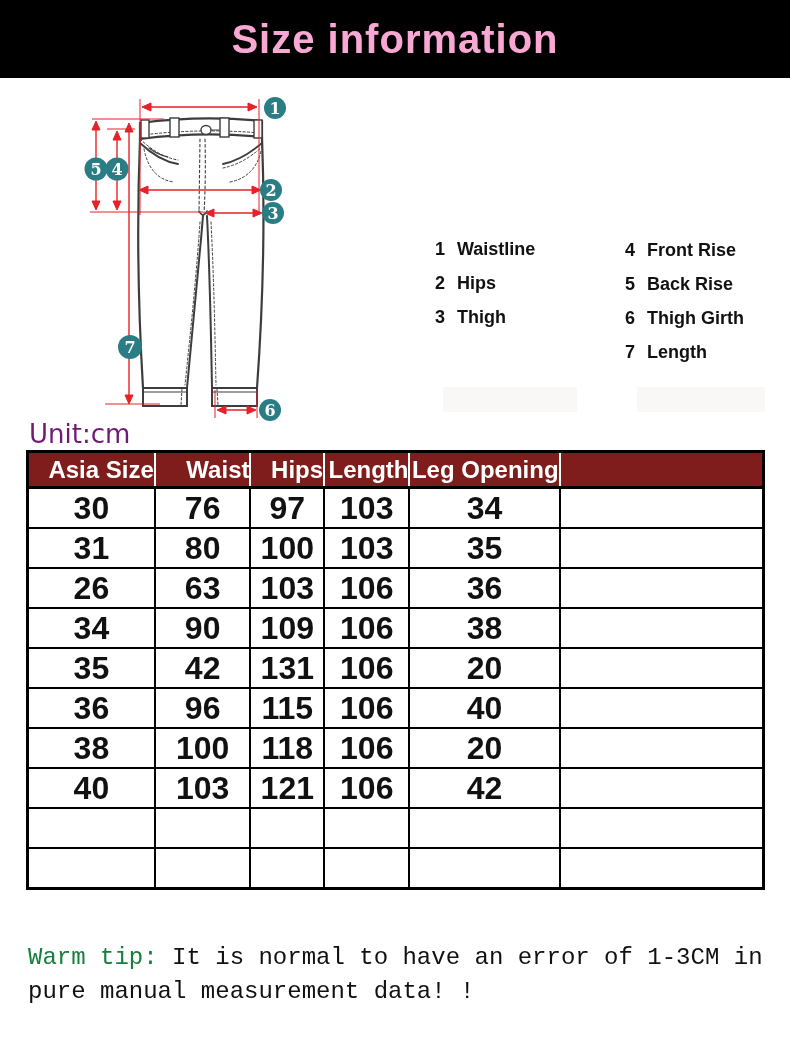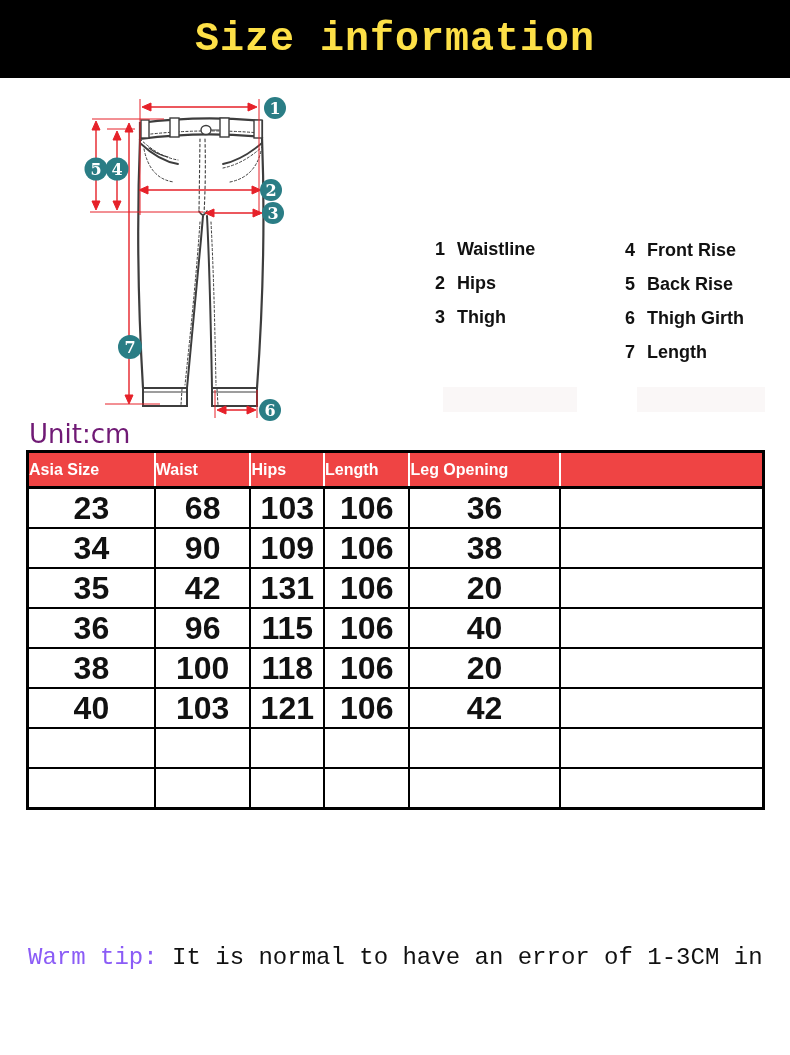--- a/index.html
+++ b/index.html
@@ -2,22 +2,22 @@
 <html><head>
 <meta charset="utf-8">
 <style>
   html,body{margin:0;padding:0;background:#fff;}
   .page{position:relative;width:790px;height:1055px;background:#fff;overflow:hidden;
         font-family:"Liberation Sans",sans-serif;color:#000;}
 
   
   .titlebar{position:absolute;left:0;top:0;width:790px;height:78px;background:#000;
             display:flex;align-items:center;justify-content:center;}
-  .titlebar h1{margin:0;color:#fde047;font-size:40px;font-weight:700;letter-spacing:1px;
-               font-family:Liberation Mono, monospace;}
+  .titlebar h1{margin:0;color:#f9a8d4;font-size:40px;font-weight:700;letter-spacing:1px;
+               font-family:Liberation Sans, sans-serif;}
 
   
   .diagram{position:absolute;left:60px;top:85px;width:240px;height:345px;}
   .st{stroke-dasharray:2.2,2.2;stroke-width:1;}
   .st2{stroke-dasharray:2.6,2.6;stroke-width:1.1;}
   .rg{stroke-width:1;fill:none;}
   .ra{stroke-width:1.4;fill:none;}
   .cnum{font:700 16px "DejaVu Serif",serif;fill:#fff;text-anchor:middle;}
 
   
@@ -31,31 +31,31 @@
   .ghost{position:absolute;background:#faf7f7;}
   .ghost1{left:443px;top:387px;width:134px;height:25px;}
   .ghost2{left:637px;top:387px;width:128px;height:25px;}
 
   
   .unit{position:absolute;left:29px;top:419px;font:400 26px "DejaVu Sans",sans-serif;color:#701a75;}
 
   
   table.size{position:absolute;left:26px;top:450px;width:739px;border-collapse:collapse;
              table-layout:fixed;border:3px solid #000;}
-  table.size th{background:#ef4444;color:#fff;font-size:16px;font-weight:700;height:33px;
-                border:2px solid #fff;border-bottom:3px solid #000;padding:0;text-align:left;}
+  table.size th{background:#7f1d1d;color:#fff;font-size:24px;font-weight:700;height:33px;
+                border:2px solid #fff;border-bottom:3px solid #000;padding:0;text-align:right;}
   table.size td{border:2px solid #000;height:38px;padding:0;text-align:center;
                 font-size:32px;font-weight:700;color:#111;}
   col.c1{width:17.3%;} col.c2{width:13.0%;} col.c3{width:10.0%;}
   col.c4{width:11.6%;} col.c5{width:20.4%;} col.c6{width:27.7%;}
 
   
   .note{position:absolute;left:28px;top:941px;width:756px;margin:0;
         font:400 24px "Liberation Mono",monospace;line-height:34px;color:#111;}
-  .note .red{color:#8b5cf6;}
+  .note .red{color:#15803d;}
 </style>
 </head>
 <body>
 
 <div class="page">
 
   <div class="titlebar">
     <h1>Size information</h1>
   </div>
 
@@ -205,22 +205,38 @@
         <th>Asia Size</th>
         <th>Waist</th>
         <th>Hips</th>
         <th>Length</th>
         <th>Leg Opening</th>
         <th></th>
       </tr>
     </thead>
     <tbody>
       <tr>
-        <td>23</td>
-        <td>68</td>
+        <td>30</td>
+        <td>76</td>
+        <td>97</td>
+        <td>103</td>
+        <td>34</td>
+        <td></td>
+      </tr>
+      <tr>
+        <td>31</td>
+        <td>80</td>
+        <td>100</td>
+        <td>103</td>
+        <td>35</td>
+        <td></td>
+      </tr>
+      <tr>
+        <td>26</td>
+        <td>63</td>
         <td>103</td>
         <td>106</td>
         <td>36</td>
         <td></td>
       </tr>
       <tr>
         <td>34</td>
         <td>90</td>
         <td>109</td>
         <td>106</td>
@@ -274,15 +290,16 @@
         <td></td>
         <td></td>
         <td></td>
       </tr>
     </tbody>
   </table>
 
   <p class="note">
     <span class="red">Warm tip:</span>
     <span>It is normal to have an error of 1-3CM in</span><br>
+    <span>pure manual measurement data! !</span>
   </p>
 
 </div>
 
 </body></html>

